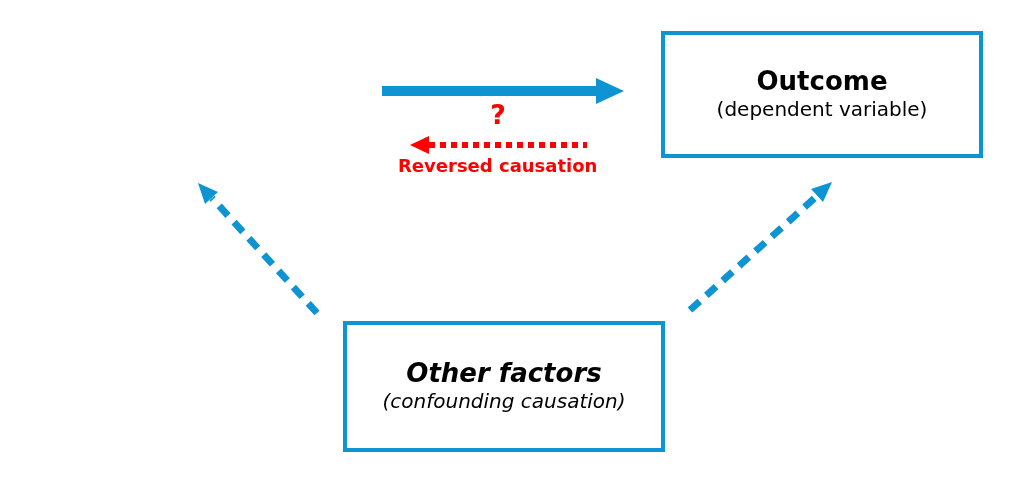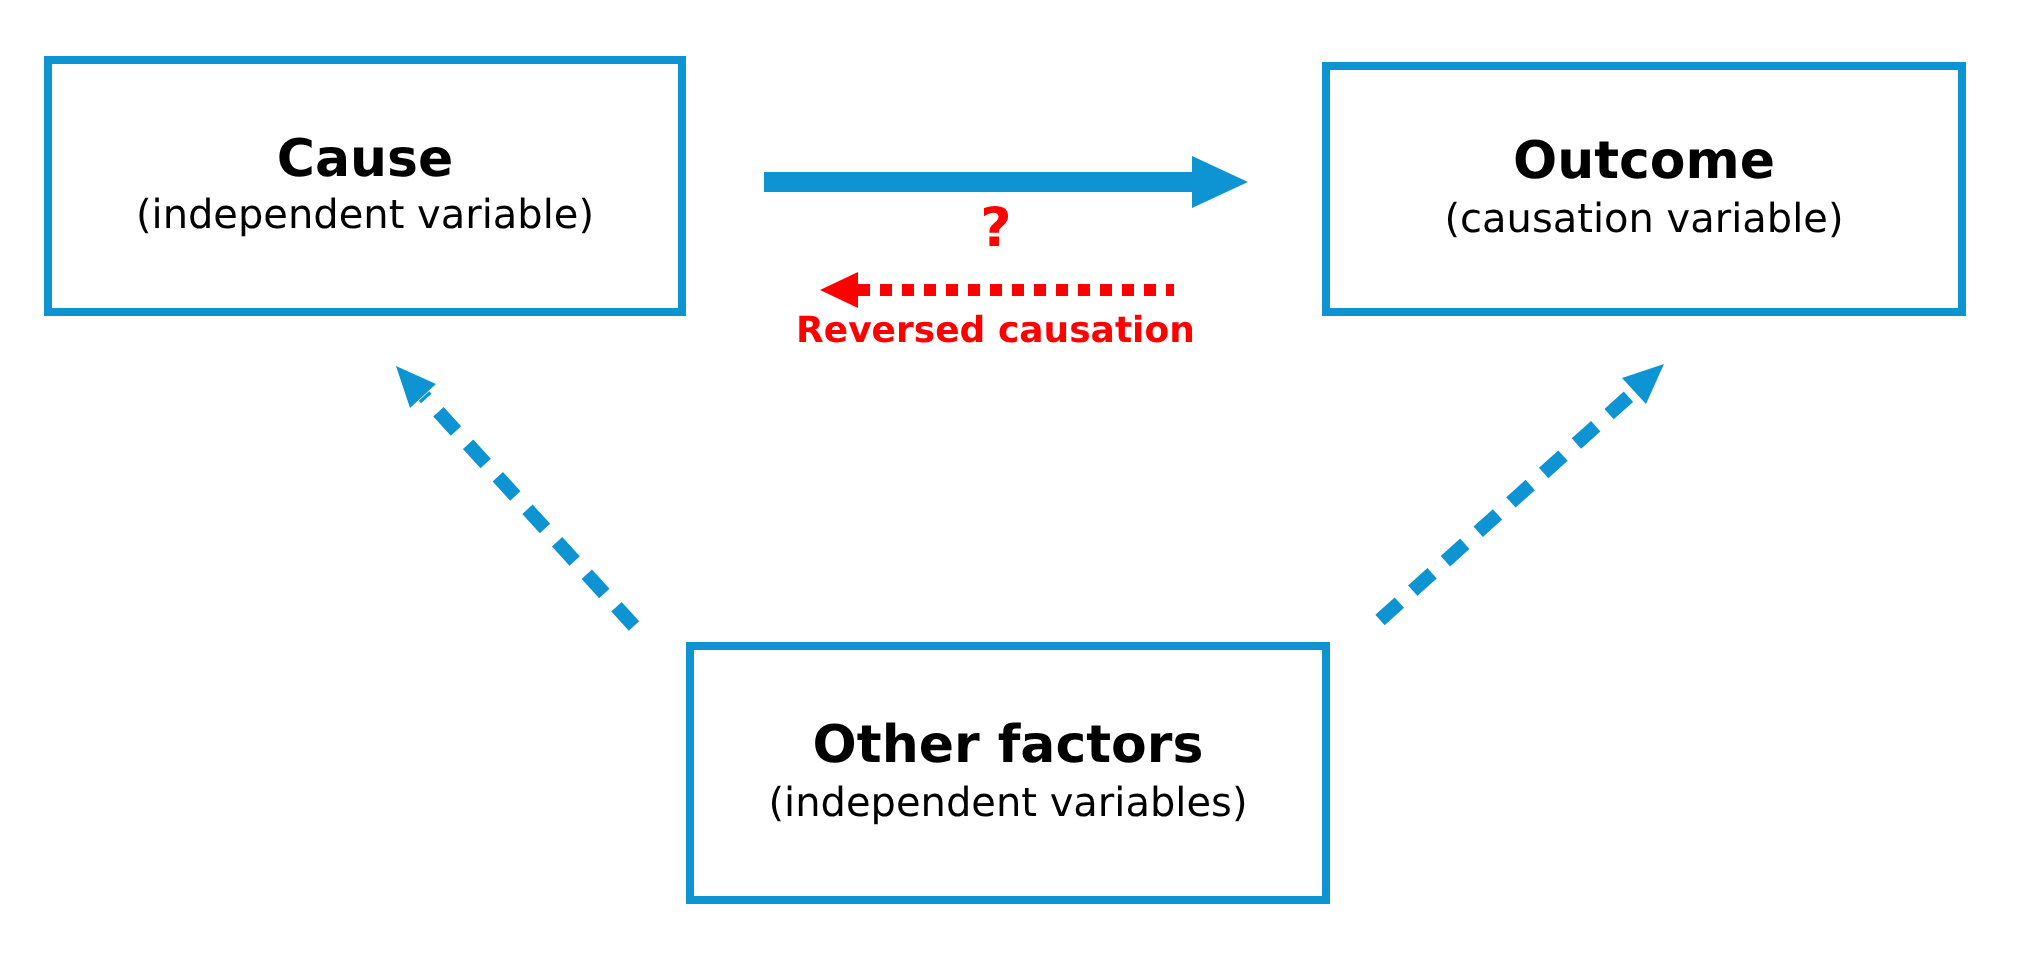--- a/index.html
+++ b/index.html
@@ -30,21 +30,21 @@
     white-space: nowrap;
   }
   .box .subtitle {
     font-size: 20px;
     color: #000000;
     line-height: 1.25;
     white-space: nowrap;
   }
   .box-cause   { left: 22px;  top: 28px;  width: 321px; height: 130px; }
   .box-outcome { left: 661px; top: 31px;  width: 322px; height: 127px; }
-  .box-other   { left: 343px; top: 321px; width: 322px; height: 131px; }
+  .box-other   { left: 343px; top: 321px; width: 322px; height: 131px; font-style: italic; }
 
   .arrows-layer {
     position: absolute;
     left: 0; top: 0;
     width: 1017px; height: 481px;
     pointer-events: none;
   }
   .question-mark {
     position: absolute;
     left: 458px; top: 101px;
@@ -64,33 +64,29 @@
     font-size: 18px;
     line-height: 1.2;
     white-space: nowrap;
   }
 </style>
 </head>
 <body>
 
 <div class="canvas">
 
-  <div class="box box-cause">
-    <div class="title">Cause</div>
-    <div class="subtitle">(independent variable)</div>
-  </div>
 
   <div class="box box-outcome">
     <div class="title">Outcome</div>
-    <div class="subtitle">(causation variable)</div>
+    <div class="subtitle">(dependent variable)</div>
   </div>
 
   <div class="box box-other">
     <div class="title">Other factors</div>
-    <div class="subtitle">(independent variables)</div>
+    <div class="subtitle">(confounding causation)</div>
   </div>
 
   <svg class="arrows-layer" viewBox="0 0 1017 481" xmlns="http://www.w3.org/2000/svg">
 
     <line x1="382" y1="91" x2="599" y2="91" stroke-width="10" stroke="#0e94d3"></line>
     <polygon points="624,91 596,78 596,104" fill="#0e94d3"></polygon>
 
     <line x1="429" y1="145" x2="587" y2="145" stroke-width="6" stroke-dasharray="6 5" stroke="#ff0000"></line>
     <polygon points="410,145 429,136 429,154" fill="#ff0000"></polygon>
 

